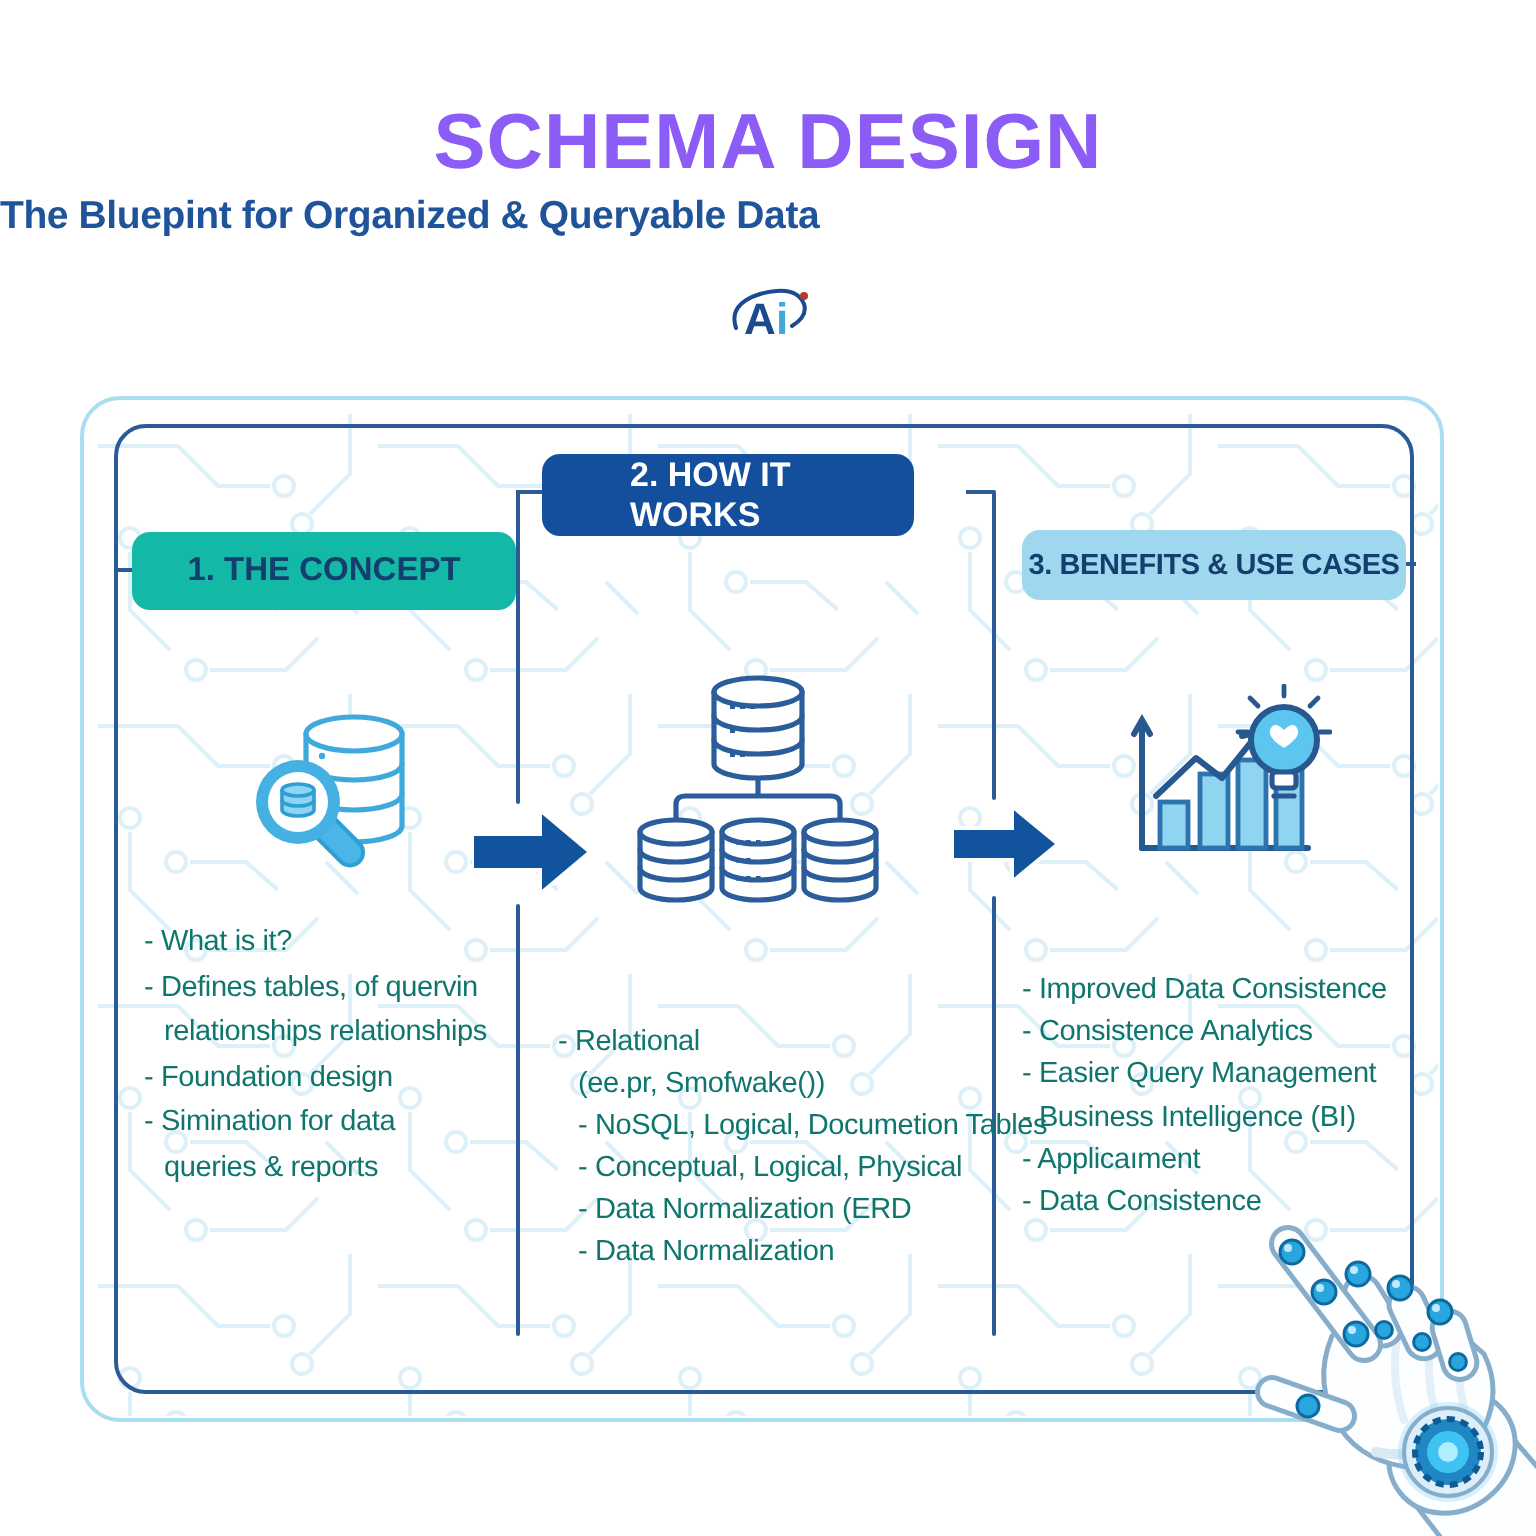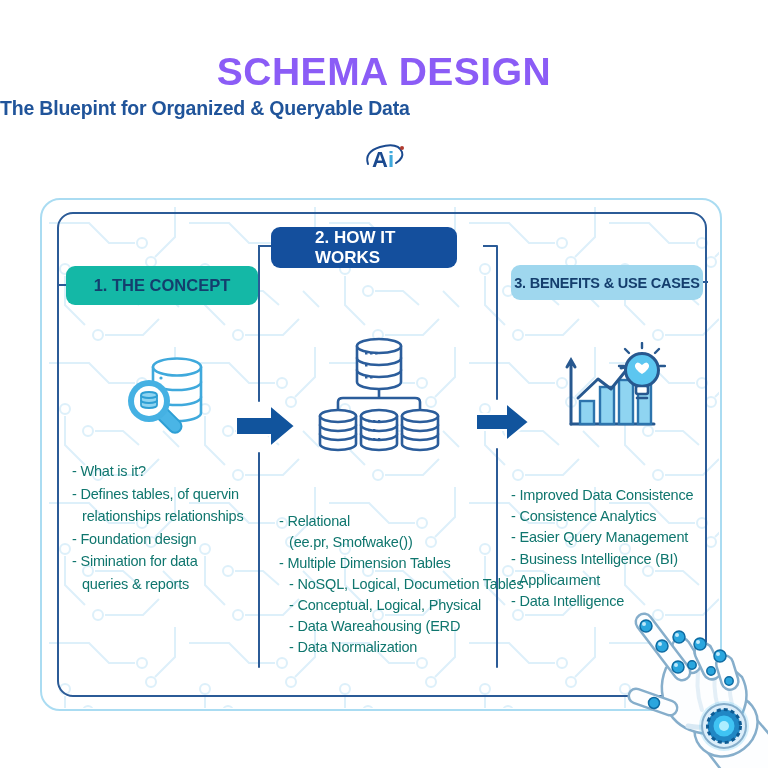--- a/index.html
+++ b/index.html
@@ -196,34 +196,33 @@
   <span>- Defines tables, of quervin</span>
   <span class="cont">relationships relationships</span>
   <span>- Foundation design</span>
   <span>- Simination for data</span>
   <span class="cont">queries &amp; reports</span>
 </div>
 
 <div class="abs list list-how">
   <span>- Relational</span>
   <span class="cont">(ee.pr, Smofwake())</span>
-  <span>- Multiple Dimension Tables</span>
   <span class="cont">- NoSQL, Logical, Documetion Tables</span>
   <span class="cont">- Conceptual, Logical, Physical</span>
-  <span class="cont">- Data Wareahousing (ERD</span>
+  <span class="cont">- Data Normalization (ERD</span>
   <span class="cont">- Data Normalization</span>
 </div>
 
 <div class="abs list list-benefits">
   <span>- Improved Data Consistence</span>
   <span>- Consistence Analytics</span>
   <span>- Easier Query Management</span>
   <span>- Business Intelligence (BI)</span>
   <span>- Applicaıment</span>
-  <span>- Data Intelligence</span>
+  <span>- Data Consistence</span>
 </div>
 
 <svg class="abs" style="left:596px;top:576px;" width="172" height="192" viewBox="0 0 172 192">
 
   <path d="M106,169 L150,131 L197,186 L153,230 Z" fill="#fdfeff" stroke="#86aecb" stroke-width="2.5" stroke-linejoin="round"></path>
   <path d="M118,172 L158,139" stroke="#d9e9f4" stroke-width="5" fill="none" stroke-linecap="round"></path>
 
   <ellipse cx="130" cy="150" rx="33" ry="29" fill="#fdfeff" stroke="#86aecb" stroke-width="2.5" transform="rotate(-38 130 150)"></ellipse>
 
   <path d="M70,92 Q60,116 74,138 Q86,156 112,158 Q136,158 146,138 Q155,119 146,101 L120,78 Q92,70 70,92 Z" fill="#fdfeff" stroke="#86aecb" stroke-width="2.5"></path>

